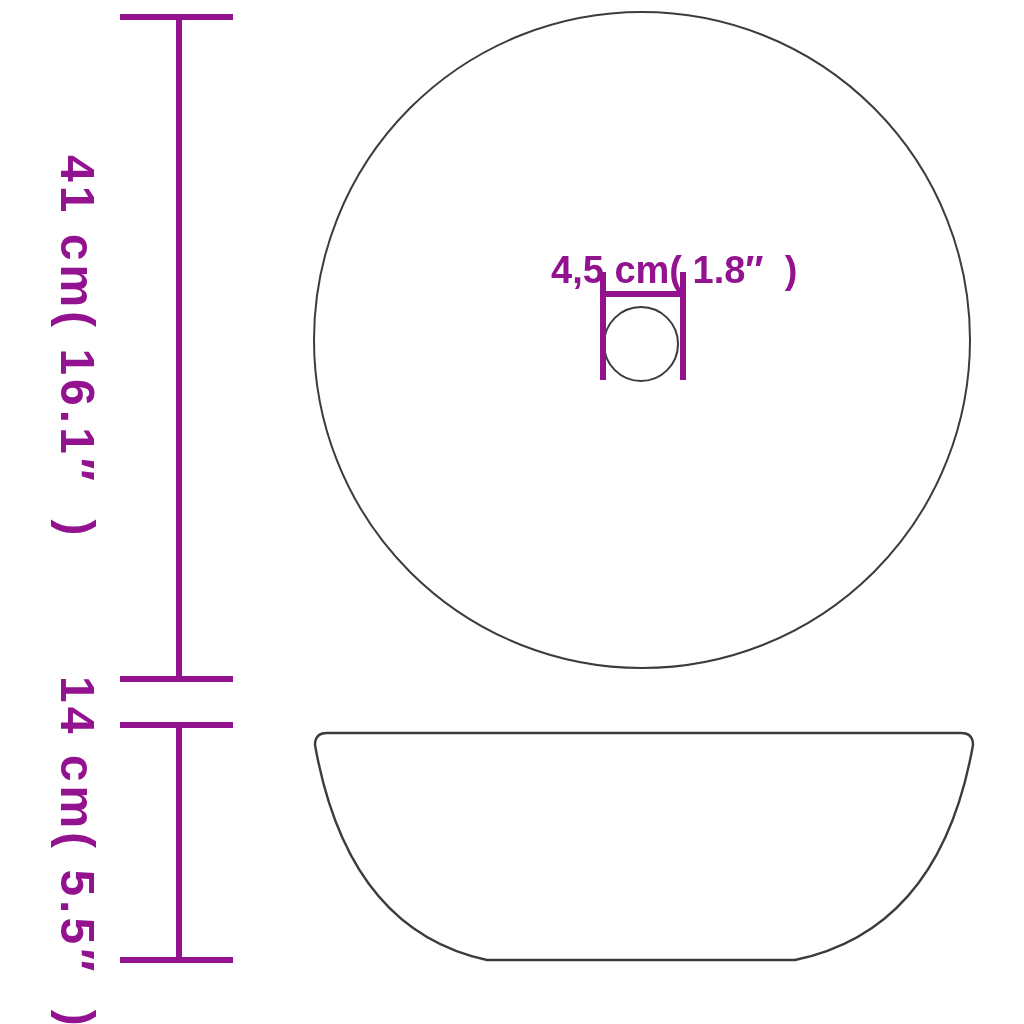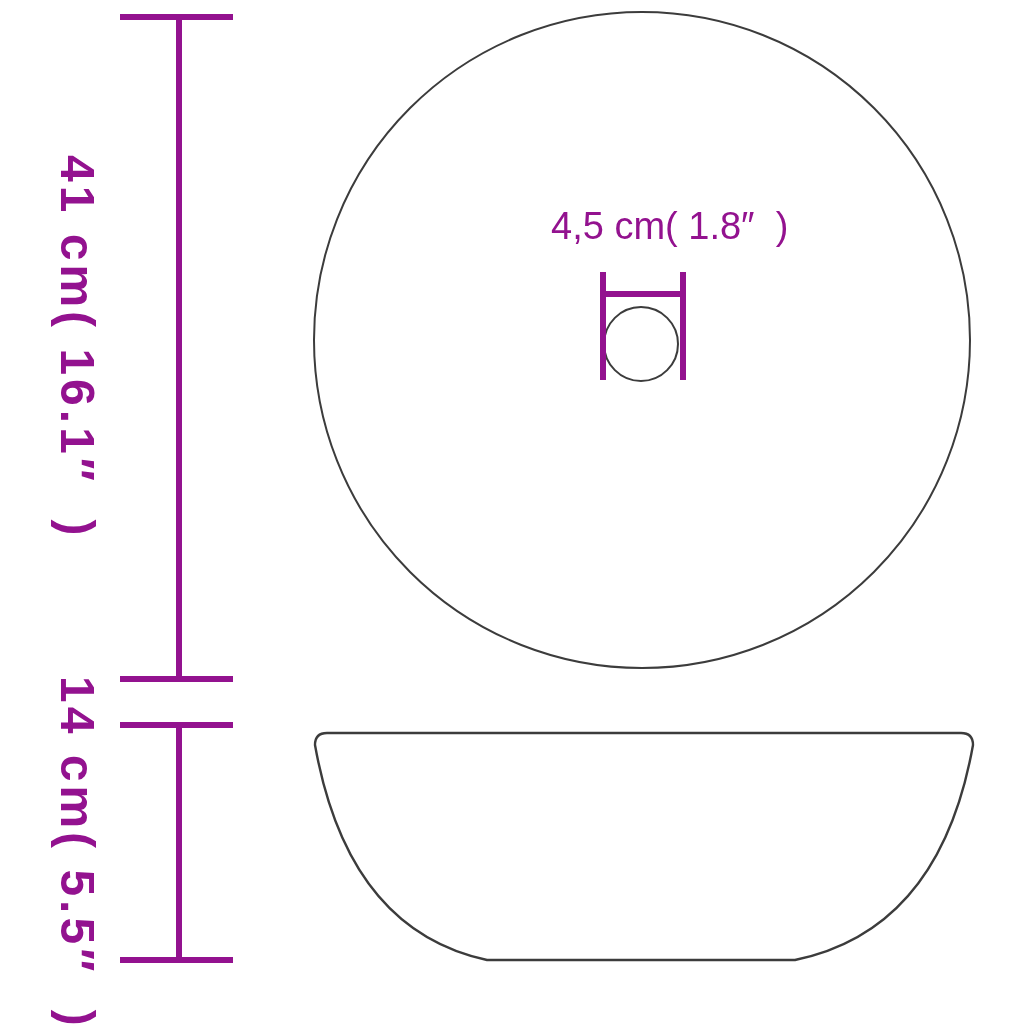--- a/index.html
+++ b/index.html
@@ -50,24 +50,25 @@
     white-space: pre;
     transform-origin: top left;
     transform: rotate(90deg);
   }
   .label-diameter { left: 105px; top: 155px; }
   .label-height   { left: 105px; top: 676px; }
   .hlabel {
     position: absolute;
     color: #93128f;
     font-size: 38px;
-    font-weight: normal;
+    font-weight: bold;
     letter-spacing: 0;
     line-height: 1.15;
     white-space: pre;
+    margin-top: 44px;
   }
   .label-drain { left: 551px; top: 205px; }
 </style>
 </head>
 <body>
 
 <div class="canvas">
 
   <svg class="diagram-svg" viewBox="0 0 1024 1024" xmlns="http://www.w3.org/2000/svg">
 

